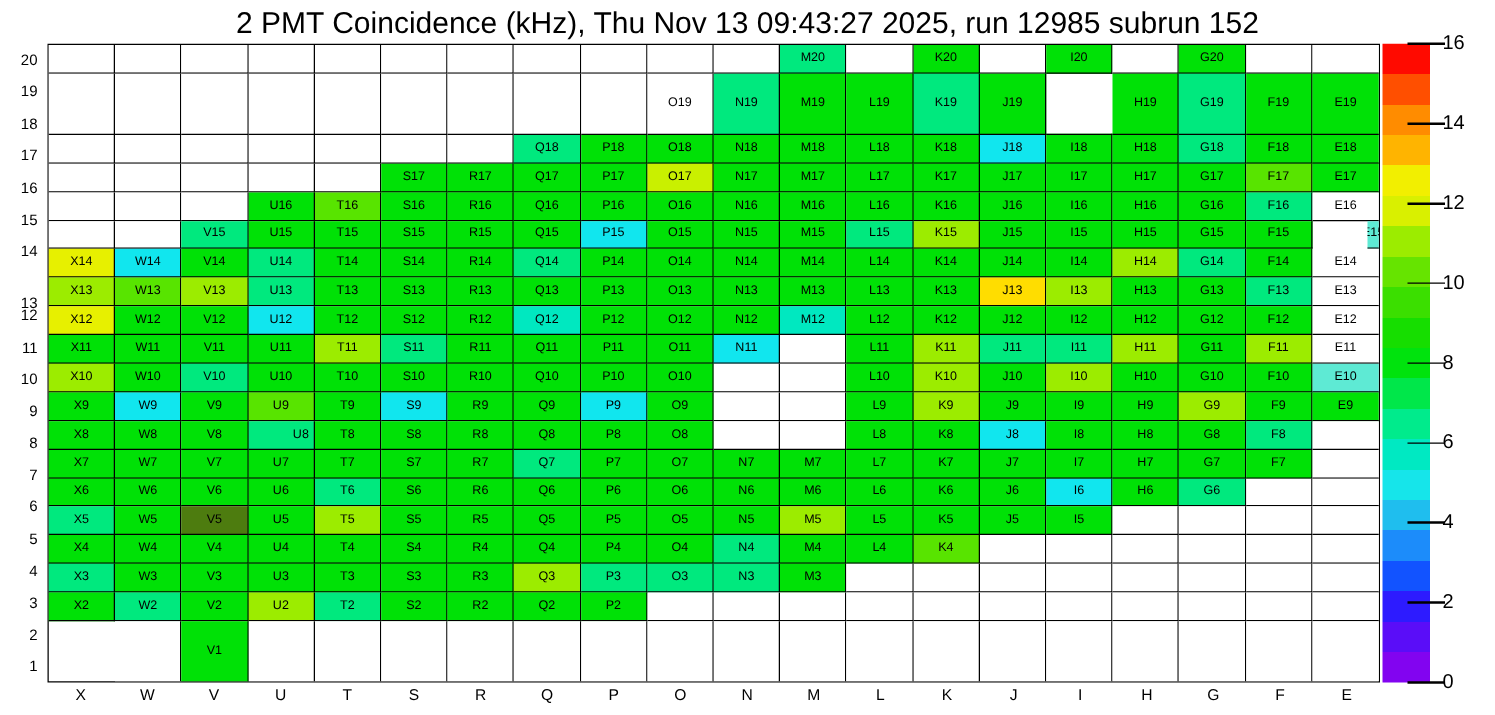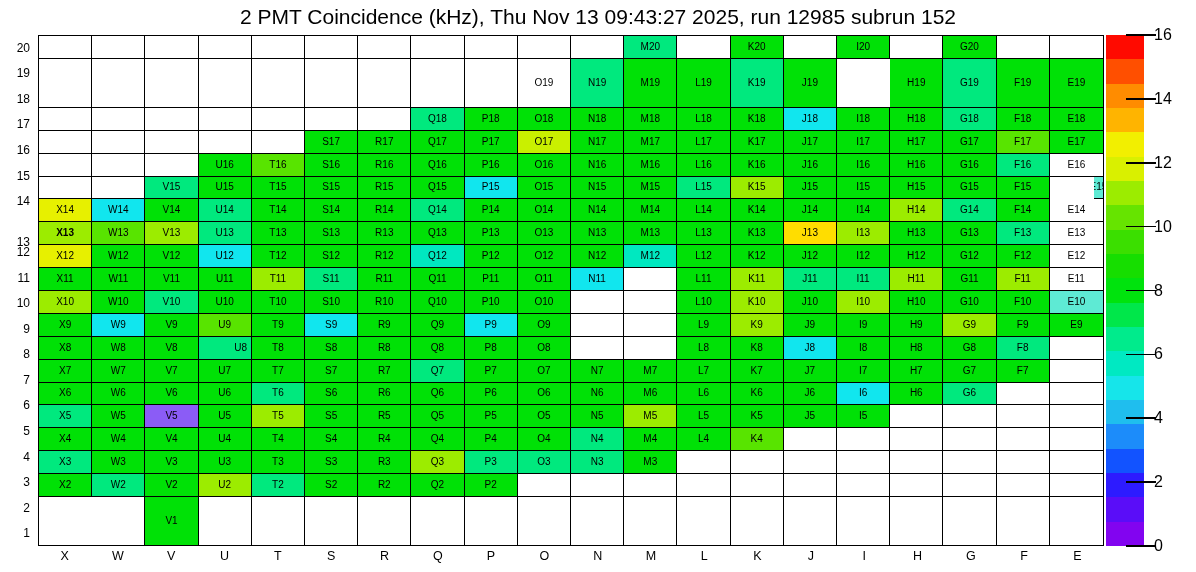--- a/index.html
+++ b/index.html
@@ -1,19 +1,19 @@
 <!DOCTYPE html>
 <html><head>
 <meta charset="utf-8">
 <style>
   html,body{margin:0;padding:0;background:#fff;}
   .figure{position:relative;width:1196px;height:572px;background:#fff;
           font-family:"Liberation Sans",sans-serif;color:#000;overflow:hidden;}
   .title{position:absolute;top:5px;left:0;width:1196px;text-align:center;
-         font-size:21px;letter-spacing:0px;white-space:nowrap;}
+         font-size:24px;letter-spacing:0px;white-space:nowrap;}
   .grid{position:absolute;left:38px;top:35px;width:1066px;height:511px;
         display:grid;grid-template-columns:repeat(20,1fr);grid-template-rows:repeat(20,1fr);
         border:1px solid #000;box-sizing:border-box;background:#fff;}
   .cell{border-right:1px solid #000;border-bottom:1px solid #000;
         display:flex;align-items:center;justify-content:center;
         font-size:10px;line-height:10px;overflow:hidden;}
   .cell:nth-child(20n){border-right:none;}
   .cell:nth-child(n+381){border-bottom:none;}
   .ylab{position:absolute;left:0;width:30px;height:25.5px;text-align:right;
         font-size:12px;display:flex;align-items:center;justify-content:flex-end;}
@@ -161,21 +161,21 @@
       <div class="cell" style="background: rgb(0, 225, 6);">N14</div>
       <div class="cell" style="background: rgb(0, 225, 6);">M14</div>
       <div class="cell" style="background: rgb(0, 225, 6);">L14</div>
       <div class="cell" style="background: rgb(0, 225, 6);">K14</div>
       <div class="cell" style="background: rgb(0, 225, 6);">J14</div>
       <div class="cell" style="background: rgb(0, 225, 6);">I14</div>
       <div class="cell" style="background: rgb(156, 236, 0);">H14</div>
       <div class="cell" style="background: rgb(0, 233, 126);">G14</div>
       <div class="cell" style="background: rgb(0, 225, 6);">F14</div>
       <div class="cell" style="background: rgb(255, 255, 255);">E14</div>
-      <div class="cell" style="background: rgb(156, 236, 0); font-weight: bold;">X13</div>
+      <div class="cell" style="background: rgb(156, 236, 0);">X13</div>
       <div class="cell" style="background: rgb(88, 228, 0);">W13</div>
       <div class="cell" style="background: rgb(156, 236, 0);">V13</div>
       <div class="cell" style="background: rgb(0, 233, 126);">U13</div>
       <div class="cell" style="background: rgb(0, 225, 6);">T13</div>
       <div class="cell" style="background: rgb(0, 225, 6);">S13</div>
       <div class="cell" style="background: rgb(0, 225, 6);">R13</div>
       <div class="cell" style="background: rgb(0, 225, 6);">Q13</div>
       <div class="cell" style="background: rgb(0, 225, 6);">P13</div>
       <div class="cell" style="background: rgb(0, 225, 6);">O13</div>
       <div class="cell" style="background: rgb(0, 225, 6);">N13</div>
@@ -323,21 +323,21 @@
       <div class="cell" style="background: rgb(0, 225, 6);">L6</div>
       <div class="cell" style="background: rgb(0, 225, 6);">K6</div>
       <div class="cell" style="background: rgb(0, 225, 6);">J6</div>
       <div class="cell" style="background: rgb(17, 230, 238);">I6</div>
       <div class="cell" style="background: rgb(0, 225, 6);">H6</div>
       <div class="cell" style="background: rgb(0, 233, 126);">G6</div>
       <div class="cell" style="background: rgb(255, 255, 255);"></div>
       <div class="cell" style="background: rgb(255, 255, 255);"></div>
       <div class="cell" style="background: rgb(0, 233, 126);">X5</div>
       <div class="cell" style="background: rgb(0, 225, 6);">W5</div>
-      <div class="cell" style="background: #8b5cf6;">V5</div>
+      <div class="cell" style="background: #4d7c0f;">V5</div>
       <div class="cell" style="background: rgb(0, 225, 6);">U5</div>
       <div class="cell" style="background: rgb(156, 236, 0);">T5</div>
       <div class="cell" style="background: rgb(0, 225, 6);">S5</div>
       <div class="cell" style="background: rgb(0, 225, 6);">R5</div>
       <div class="cell" style="background: rgb(0, 225, 6);">Q5</div>
       <div class="cell" style="background: rgb(0, 225, 6);">P5</div>
       <div class="cell" style="background: rgb(0, 225, 6);">O5</div>
       <div class="cell" style="background: rgb(0, 225, 6);">N5</div>
       <div class="cell" style="background: rgb(156, 236, 0);">M5</div>
       <div class="cell" style="background: rgb(0, 225, 6);">L5</div>

